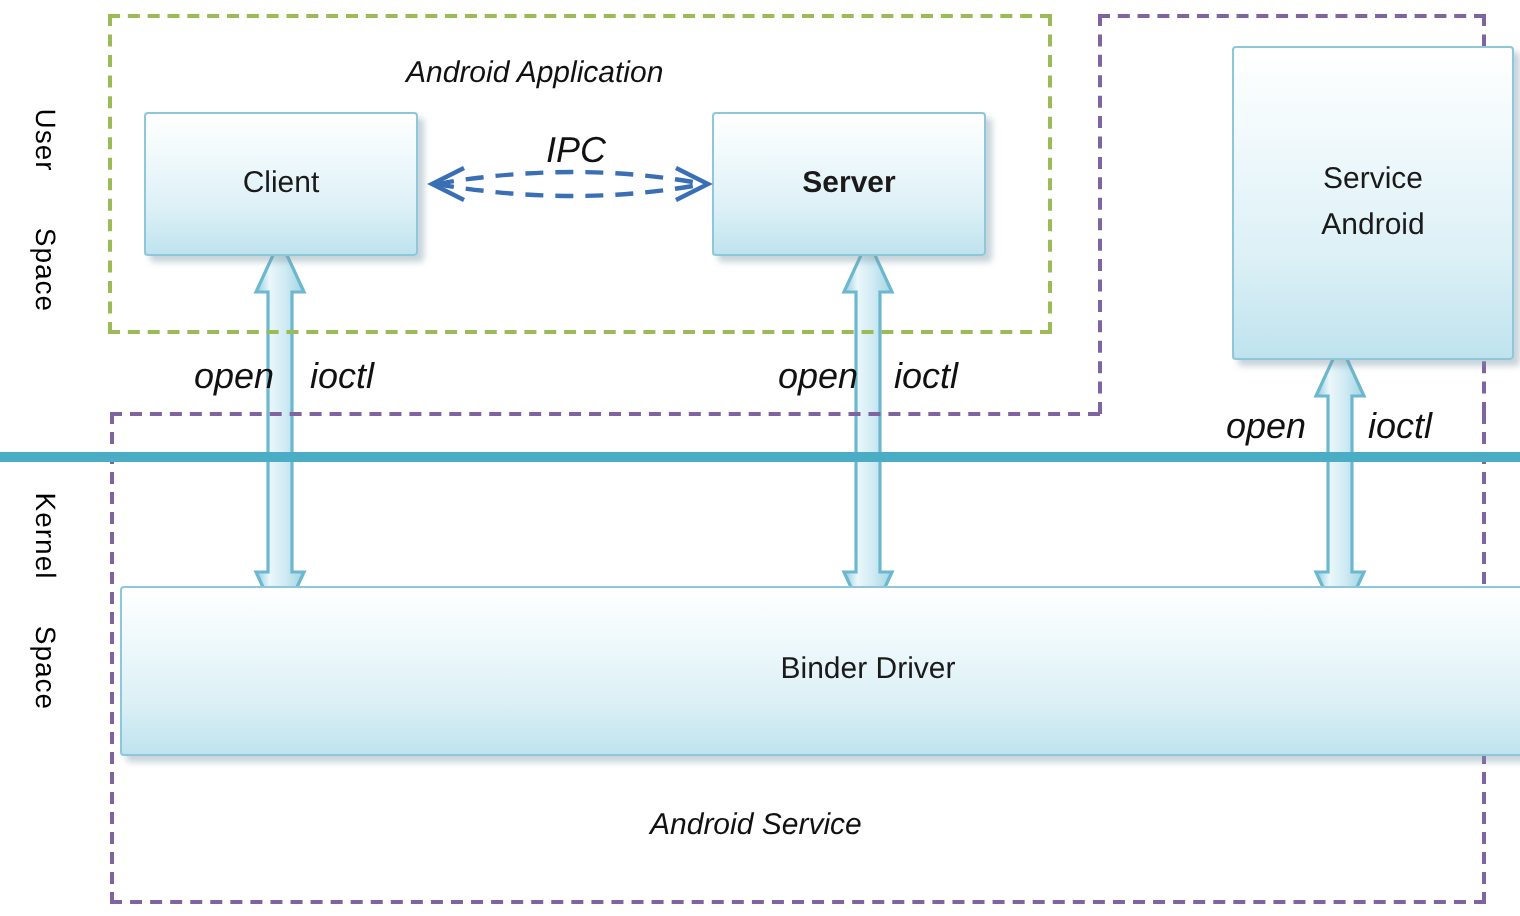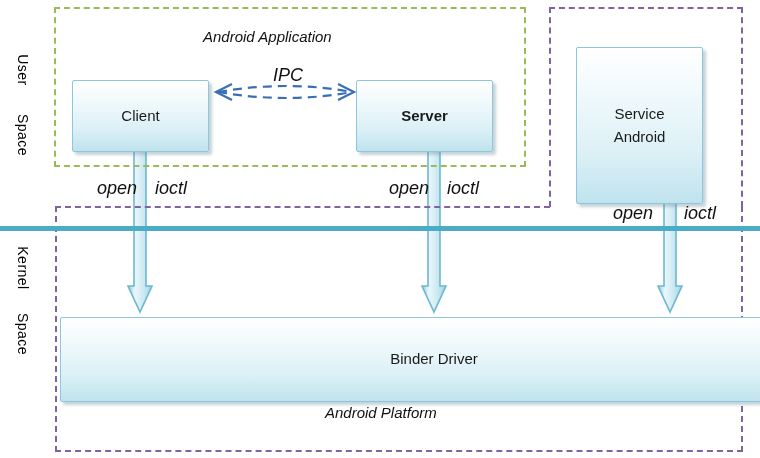--- a/index.html
+++ b/index.html
@@ -49,21 +49,20 @@
     background: linear-gradient(to bottom, #ffffff 0%, #f4fbfd 22%, #dcf0f6 68%, #bfe3ee 100%);
     box-shadow: 3px 3px 3px rgba(120,150,165,0.42);
     display: flex;
     align-items: center;
     justify-content: center;
     flex-direction: column;
     color: #1a1a1a;
     font-size: 15px;
     line-height: 1.5;
     text-align: center;
-    margin-top: 24px;
   }
   .node-wide {
     font-size: 15px;
   }
   .node .line { display: block; }
 
   
   .caption {
     position: absolute;
     font-size: 14px;
@@ -123,21 +122,21 @@
   <div class="region region-platform" style="left:549px; top:7px; width:194px; height:200px; border-bottom:none; border-left:2px dashed #8064a2;"></div>
   <div class="region region-platform" style="left:55px; top:206px; width:688px; height:246px; border-top:none;"></div>
 
   <div class="space-label" style="left:3px; top:62px; width:40px; text-align:center;">User</div>
   <div class="space-label" style="left:0px; top:127px; width:46px; text-align:center;">Space</div>
   <div class="space-label" style="left:0px; top:260px; width:46px; text-align:center;">Kernel</div>
   <div class="space-label" style="left:0px; top:326px; width:46px; text-align:center;">Space</div>
 
   <div class="caption caption-title" style="left:203px; top:28px;">Android Application</div>
 
-  <div class="caption caption-title" style="left:325px; top:404px;">Android Platform</div>
+  <div class="caption caption-title" style="left:325px; top:404px;">Android Service</div>
 
   <svg class="arrow-layer under" viewBox="0 0 760 458">
     <defs>
       <linearGradient id="shaftGrad" x1="0" y1="0" x2="1" y2="0">
         <stop offset="0%" stop-color="#8ecbdd"></stop>
         <stop offset="28%" stop-color="#eaf7fb"></stop>
         <stop offset="62%" stop-color="#cfeaf3"></stop>
         <stop offset="100%" stop-color="#9fd4e4"></stop>
       </linearGradient>
     </defs>
@@ -169,21 +168,21 @@
   </svg>
 
   <div class="node" style="left:72px; top:56px; width:137px; height:72px;">
     <span class="line">Client</span>
   </div>
 
   <div class="node" style="left:356px; top:56px; width:137px; height:72px;font-weight:bold;">
     <span class="line">Server</span>
   </div>
 
-  <div class="node" style="left:576px; top:23px; width:127px; height:157px;">
+  <div class="node" style="left:616px; top:23px; width:141px; height:157px;">
     <span class="line">Service</span>
     <span class="line">Android</span>
   </div>
 
   <div class="node node-wide" style="left:60px; top:293px; width:748px; height:85px;">
     <span class="line">Binder Driver</span>
   </div>
 
   <div class="divider" style="top:226px;"></div>
 

